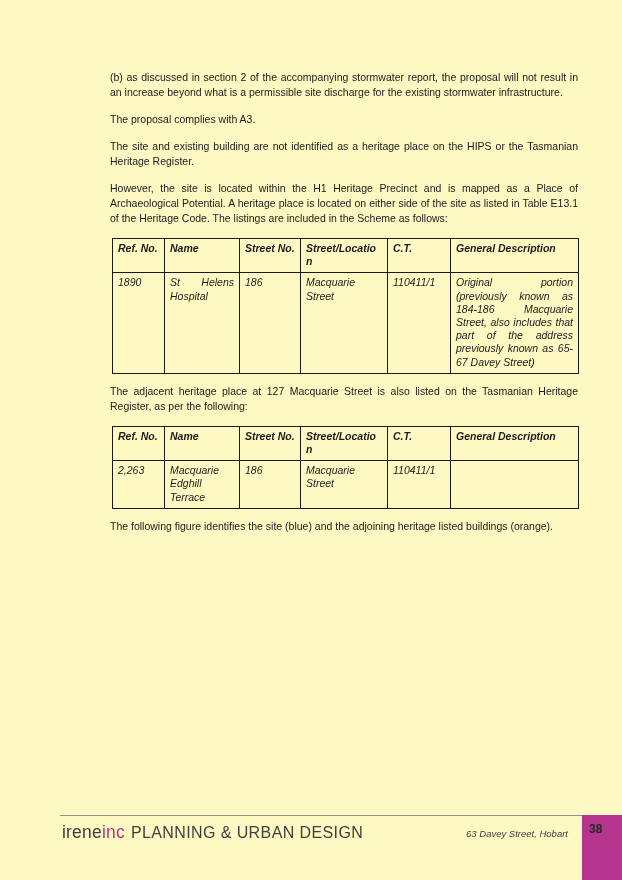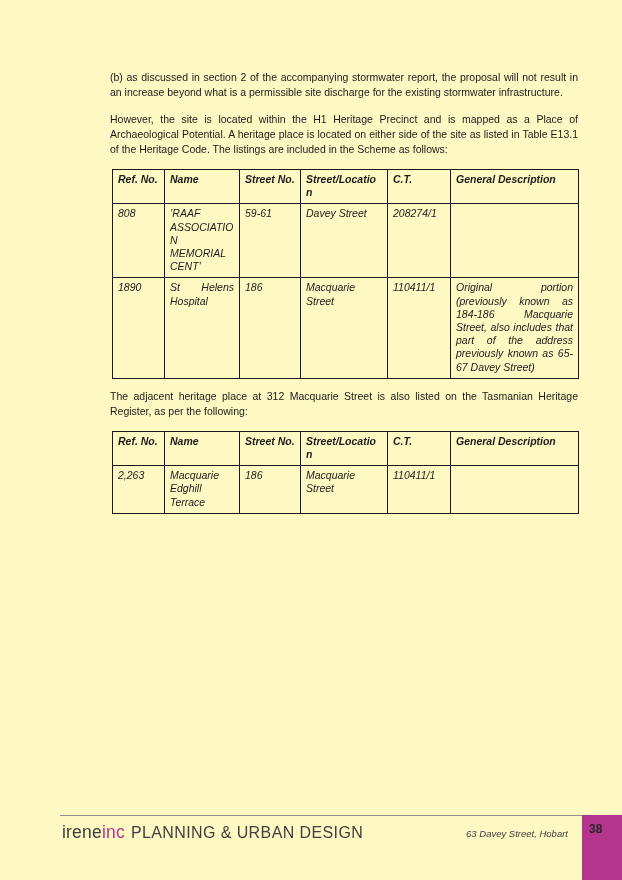--- a/index.html
+++ b/index.html
@@ -111,22 +111,24 @@
   }
 </style>
 </head>
 <body>
 
 <div class="page">
   <div class="content">
 
     <p class="para">(b) as discussed in section 2 of the accompanying stormwater report, the proposal will not result in an increase beyond what is a permissible site discharge for the existing stormwater infrastructure.</p>
 
-
-
+    <p class="para no-justify">The proposal complies with A3.</p>
+
+
+    <p class="para">The site and existing building are not identified as a heritage place on the HIPS or the Tasmanian Heritage Register.</p>
 
     <p class="para">However, the site is located within the H1 Heritage Precinct and is mapped as a Place of Archaeological Potential. A heritage place is located on either side of the site as listed in Table E13.1 of the Heritage Code. The listings are included in the Scheme as follows:</p>
 
     <table class="listing">
       <colgroup>
         <col class="col-ref">
           <col class="col-name">
           <col class="col-streetno">
         <col class="col-streetloc">
           <col class="col-ct">
@@ -137,39 +139,31 @@
             <th>Ref. No.</th>
             <th>Name</th>
             <th>Street No.</th>
             <th>Street/Location</th>
             <th>C.T.</th>
             <th>General Description</th>
           </tr>
       </thead>
       <tbody>
           <tr>
-            <td>808</td>
-            <td>’RAAF ASSOCIATION MEMORIAL CENT’</td>
-            <td>59-61</td>
-            <td>Davey Street</td>
-            <td>208274/1</td>
-            <td></td>
-          </tr>
-          <tr>
             <td>1890</td>
             <td>St Helens Hospital</td>
             <td>186</td>
             <td>Macquarie Street</td>
             <td>110411/1</td>
             <td>Original portion (previously known as 184-186 Macquarie Street, also includes that part of the address previously known as 65-67 Davey Street)</td>
           </tr>
         </tbody>
     </table>
 
-    <p class="para">The adjacent heritage place at 312 Macquarie Street is also listed on the Tasmanian Heritage Register, as per the following:</p>
+    <p class="para">The adjacent heritage place at 127 Macquarie Street is also listed on the Tasmanian Heritage Register, as per the following:</p>
 
     <table class="listing">
       <colgroup>
         <col class="col-ref">
           <col class="col-name">
           <col class="col-streetno">
         <col class="col-streetloc">
           <col class="col-ct">
           <col class="col-desc">
       </colgroup>
@@ -188,20 +182,21 @@
             <td>2,263</td>
             <td>Macquarie Edghill Terrace</td>
             <td>186</td>
             <td>Macquarie Street</td>
             <td>110411/1</td>
             <td></td>
           </tr>
         </tbody>
     </table>
 
+    <p class="para no-justify">The following figure identifies the site (blue) and the adjoining heritage listed buildings (orange).</p>
 
   </div>
 
   <div class="footer-rule"></div>
 
   <div class="footer-brand">
     <span class="brand-word"><span>irene</span><span class="accent">inc</span></span>
     <span class="brand-suffix">PLANNING &amp; URBAN DESIGN</span>
   </div>
 

